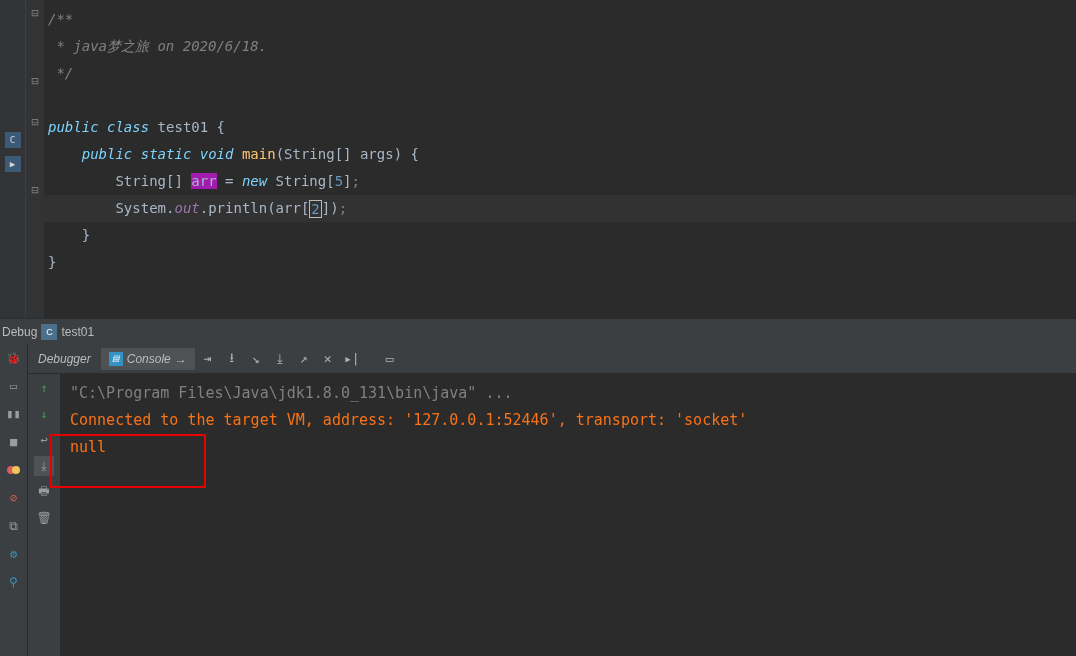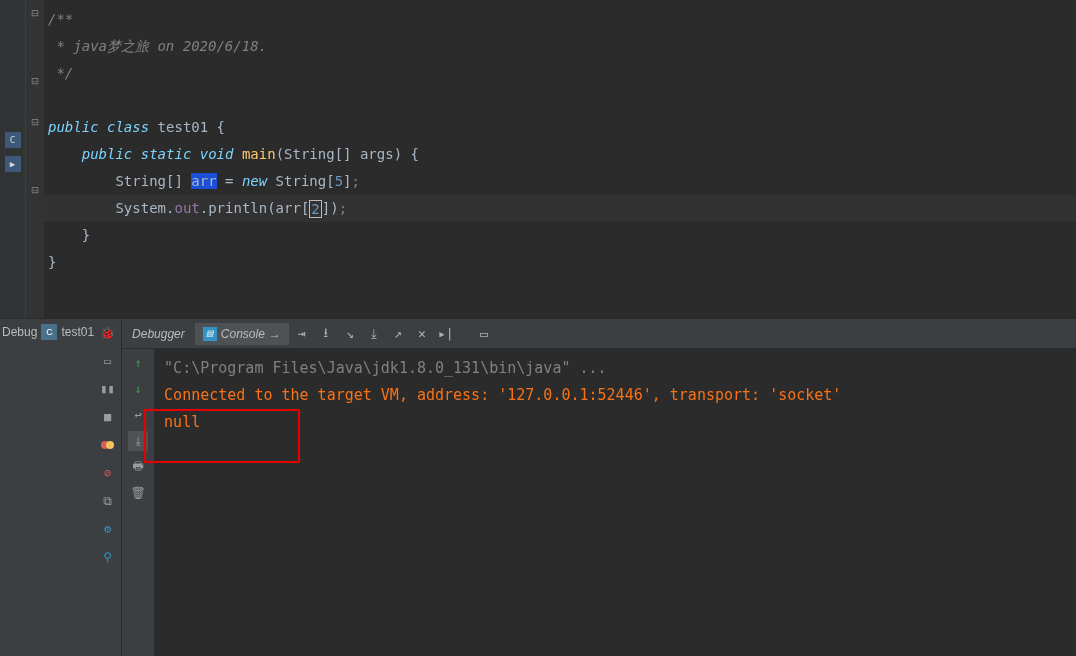--- a/index.html
+++ b/index.html
@@ -7,28 +7,28 @@
 .editor-area { display:flex; height:318px; }
 .left-gutter { width:26px; background:#313335; border-right:1px solid #3c3f41; display:flex; flex-direction:column; align-items:center; }
 .gutter2 { width:18px; background:#313335; display:flex; flex-direction:column; align-items:center; padding-top:6px; }
 .code-pane { flex:1; background:#2b2b2b; padding-top:6px; overflow:hidden; }
 .code-line { height:27px; line-height:27px; white-space:pre; padding-left:4px; }
 .hl-line { background:#323232; }
 .kw-orange { color:#7dd3fc;font-style:italic; }
 .kw-yellow { color:#ffc66d; }
 .comment { color:#808080; font-style:italic; }
 .num { color:#6897bb; }
-.field-italic { color:#9876aa; }
+.field-italic { color:#9876aa; font-style:italic; }
 .semi-gray { color:#808080; }
-.hl-var { background:#1d4ed8; }
+.hl-var { background:#a21caf; }
 .caret-box { border:1px solid #bbb; display:inline-block; height:18px; line-height:16px; vertical-align:middle; padding:0 1px; }
 .impl-icon { width:16px; height:16px; margin-top:2px; background:#3c5a78; color:#d6d6d6; font-size:9px; display:flex; align-items:center; justify-content:center; }
 .fold { color:#787878; font-size:12px; cursor:pointer; }
 
-.debug-panel { height:338px; display:flex; flex-direction:row; background:#3c3f41; border-top:1px solid #2b2b2b; }
+.debug-panel { height:338px; display:flex; flex-direction:column; background:#3c3f41; border-top:1px solid #2b2b2b; }
 .debug-header { height:25px; display:flex; align-items:center; background:#3c3f41; color:#bbbbbb; font-size:12px; font-family:"Segoe UI", sans-serif; padding-left:2px; gap:4px; }
 .debug-header .class-icon { width:16px; height:16px; background:#4a708b; color:#fff; font-size:9px; display:flex; align-items:center; justify-content:center; }
 .debug-body { display:flex; flex:1; }
 .debug-sidecol { width:28px; background:#3c3f41; border-right:1px solid #2b2b2b; display:flex; flex-direction:column; align-items:center; padding-top:4px; gap:8px; }
 .side-btn { width:20px; height:20px; display:flex; align-items:center; justify-content:center; color:#9c9c9c; cursor:pointer; font-size:12px; }
 .side-btn.bug { color:#c75450; }
 .side-btn.red { color:#db5c5c; }
 .side-btn.blue { color:#3592c4; }
 .side-btn.breakpt::before { content:''; width:8px; height:8px; border-radius:50%; background:#db5c5c; }
 .side-btn.breakpt::after { content:''; width:8px; height:8px; border-radius:50%; background:#f2c55c; margin-left:-3px; }

